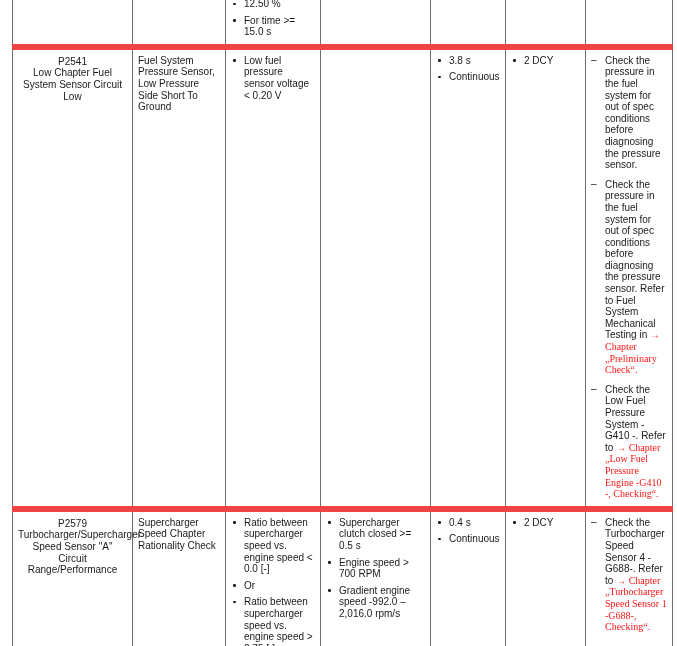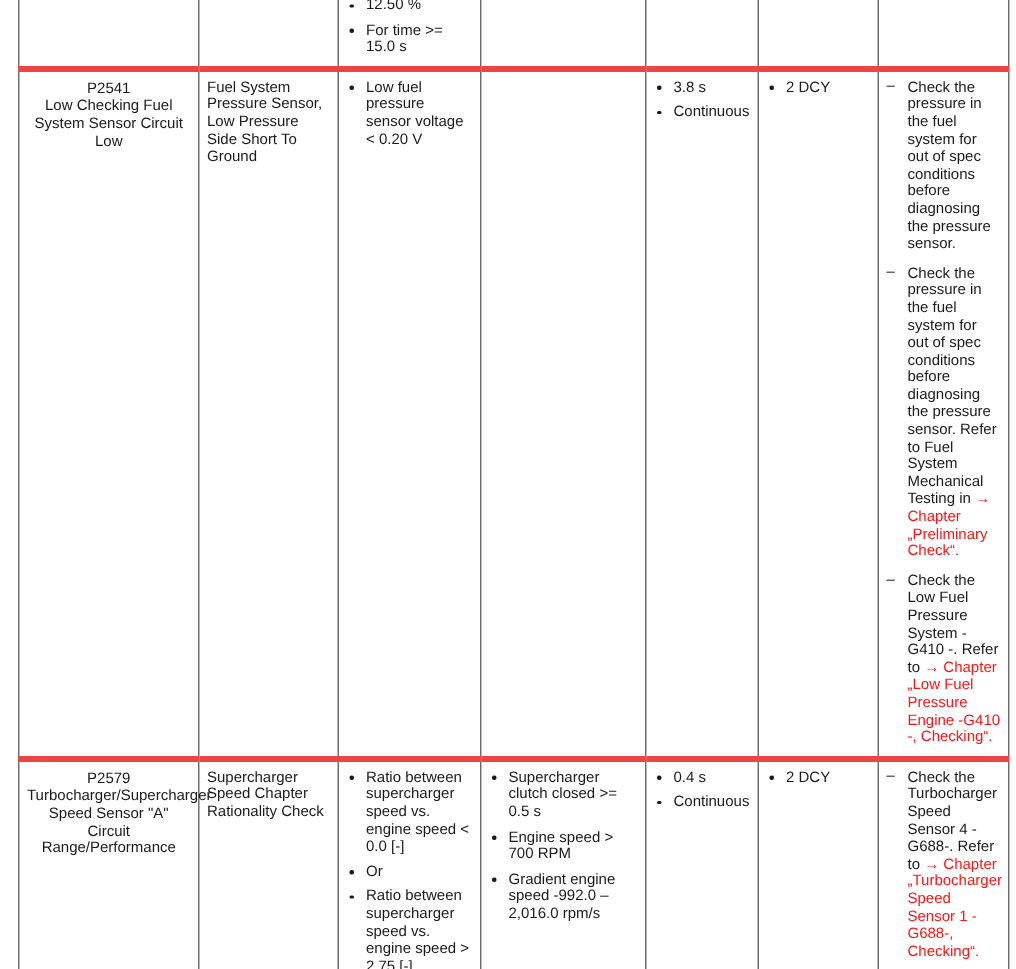--- a/index.html
+++ b/index.html
@@ -39,21 +39,21 @@
   .dtc-table td {
     border-left: 1px solid #6f6f6f;
     border-right: 1px solid #6f6f6f;
     border-top: none;
     border-bottom: none;
     vertical-align: top;
     padding: 0;
     background: #ffffff;
   }
   tr.row-sep > td {
-    border-top: 4px solid #ef4444;
+    border-top: 6px solid #ef4444;
   }
   tr.row-clipped-top > td {
     border-top: none;
   }
 
   
   col.c-code  { width: 120px; }
   col.c-fault { width: 93px;  }
   col.c-cond  { width: 95px;  }
   col.c-sec   { width: 110px; }
@@ -100,20 +100,21 @@
     content: "\2013";
     position: absolute;
     left: 0px;
     top: -0.5px;
     color: #1a1a1a;
   }
   ul.dlist > li { padding-left: 14px; margin-bottom: 8px; }
 
   .lnk {
     color: #ff1414;
+    font-family: Liberation Serif, serif;
   }
 
   
   .frag-cell { padding-top: 0; }
   .frag-list > li:first-child { margin-top: -2px; }
 </style>
 </head>
 <body>
 
 <div class="page">
@@ -156,21 +157,21 @@
         </td>
         <td>
           <div class="cell"></div>
         </td>
       </tr>
 
       <tr class="row-sep">
         <td>
           <div class="cell code">
             <span class="code-id">P2541</span>
-            <span class="code-desc">Low Checking Fuel System Sensor Circuit Low</span>
+            <span class="code-desc">Low Chapter Fuel System Sensor Circuit Low</span>
           </div>
         </td>
         <td>
           <div class="cell">Fuel System Pressure Sensor, Low Pressure Side Short To Ground</div>
         </td>
         <td>
           <div class="cell">
             <ul class="blist">
               <li>Low fuel pressure sensor voltage &lt; 0.20 V</li>
             </ul>

